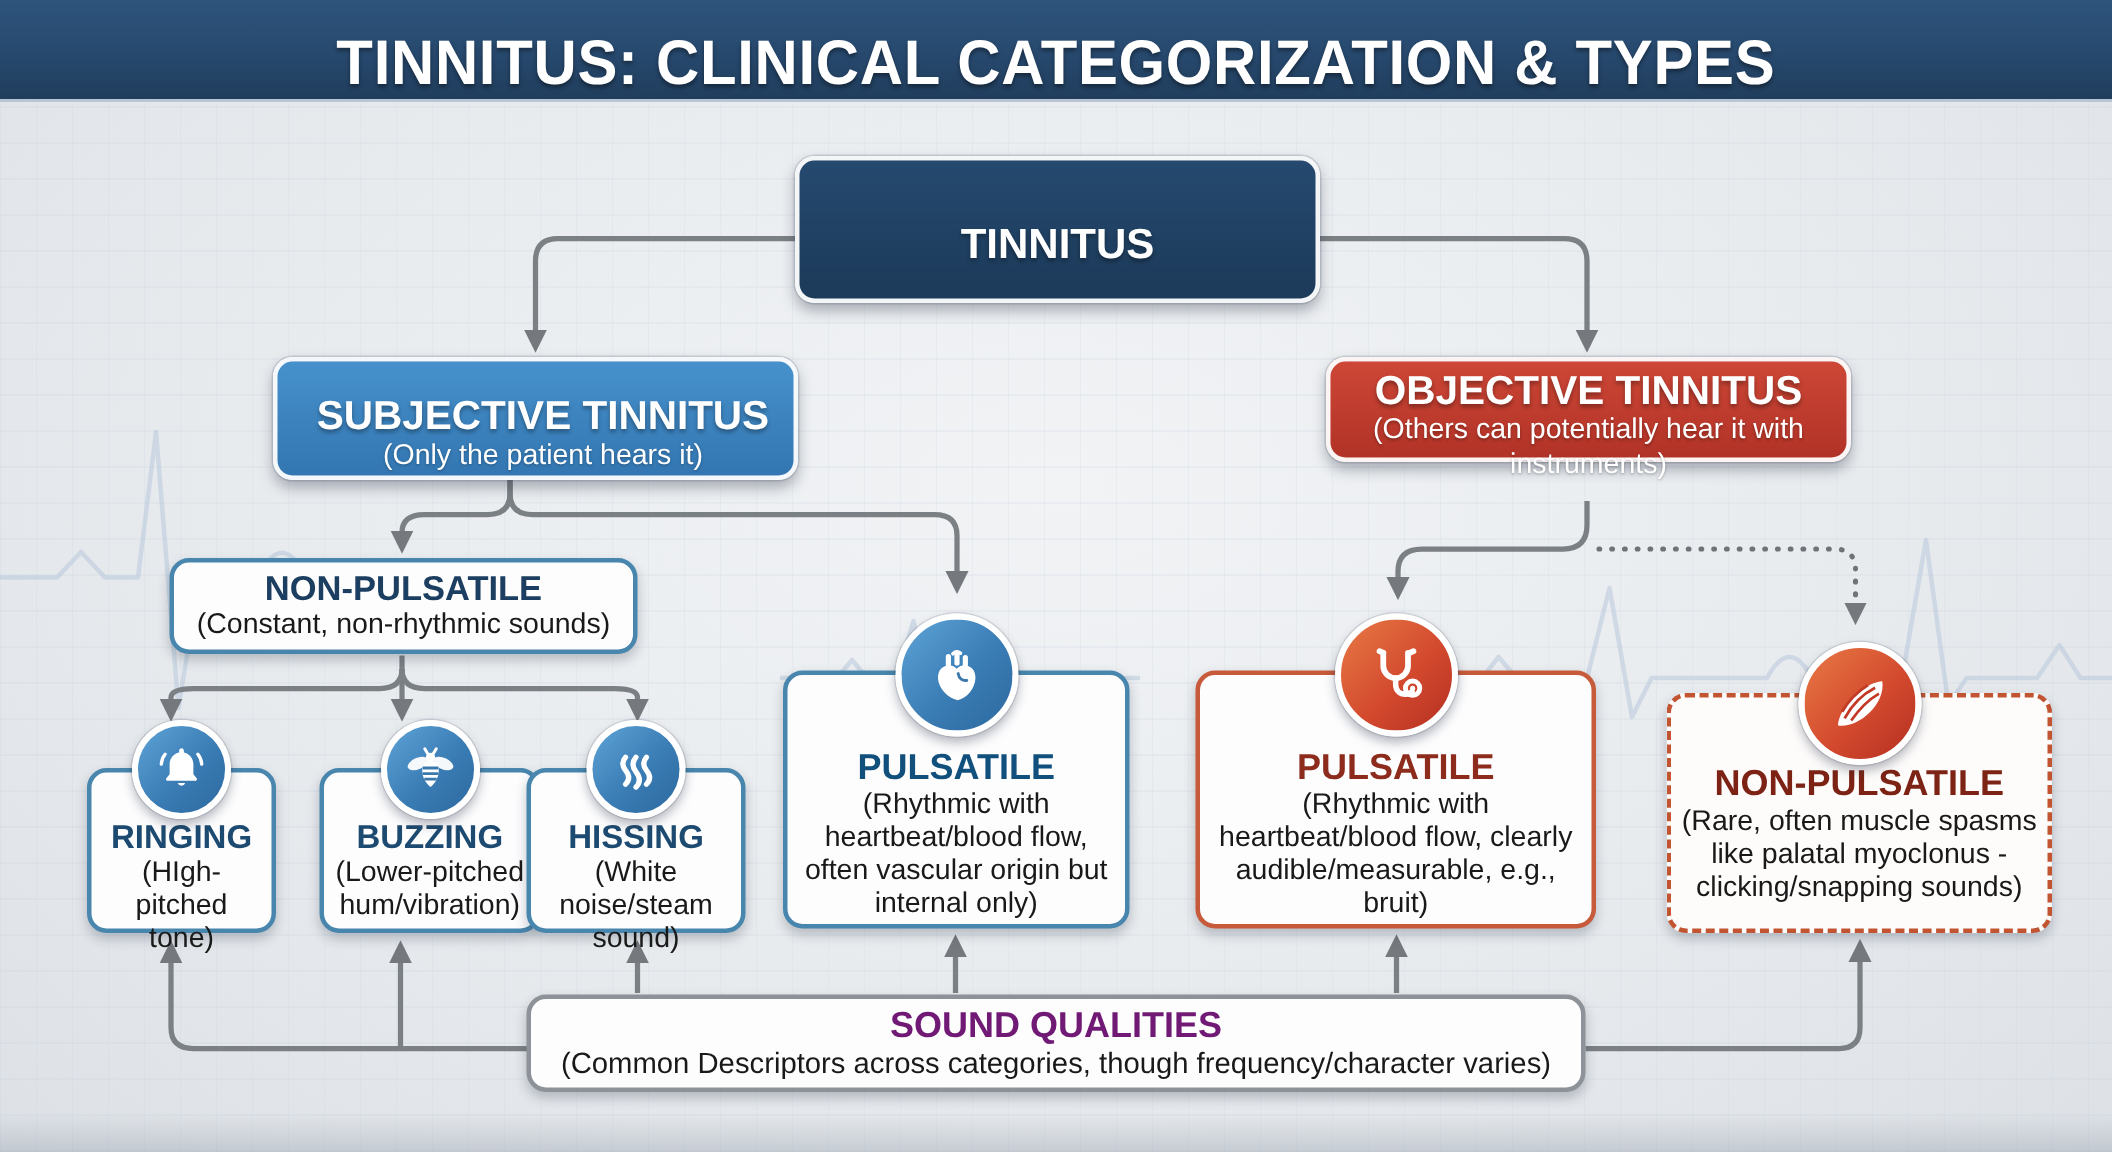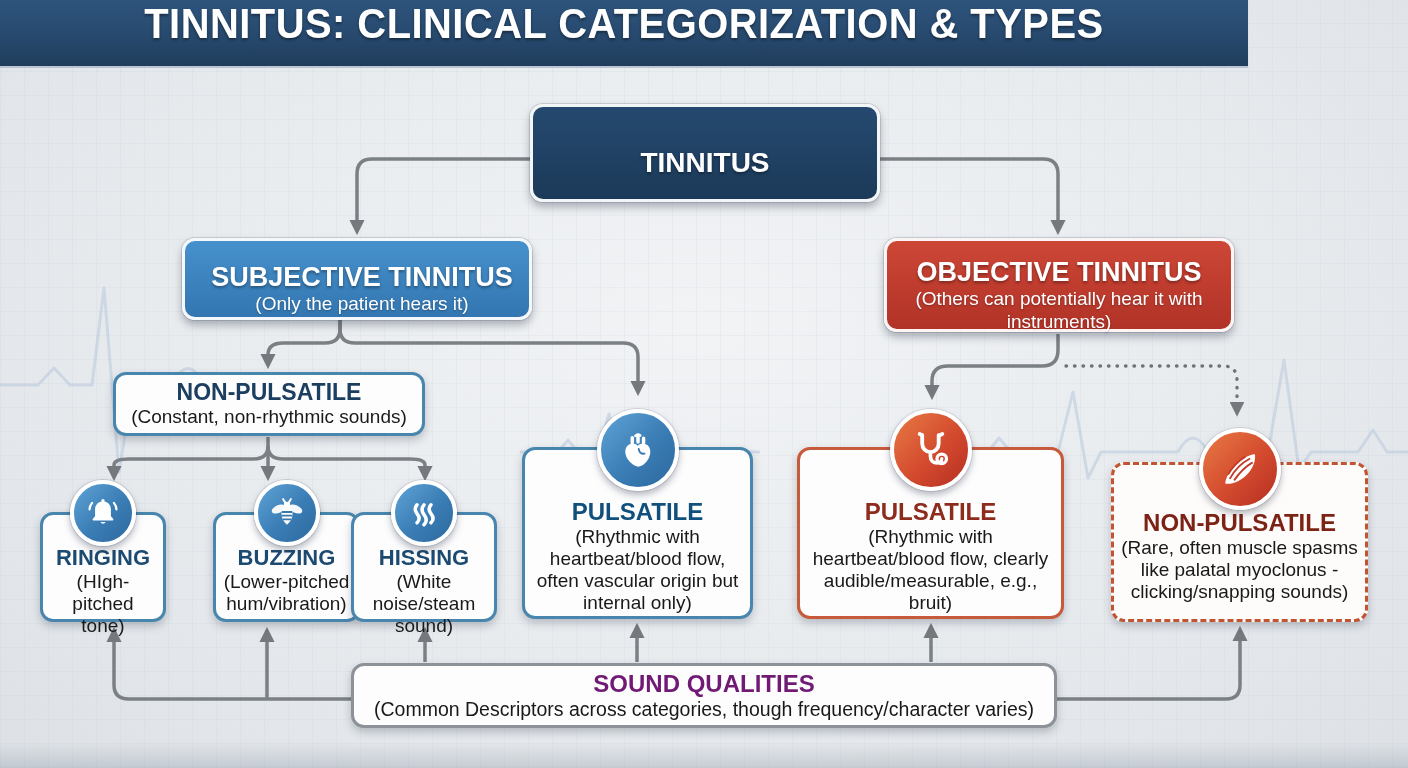--- a/index.html
+++ b/index.html
@@ -14,24 +14,24 @@
     background:
       repeating-linear-gradient(0deg, rgba(165,185,210,.10) 0 1px, transparent 1px 24px),
       repeating-linear-gradient(90deg, rgba(165,185,210,.10) 0 1px, transparent 1px 24px),
       radial-gradient(ellipse at 50% 42%, #f1f3f5 0%, #e8ebee 55%, #dde1e6 100%);
   }
   .stage::after {
     content:""; position:absolute; left:0; right:0; bottom:0; height:26px;
     background:linear-gradient(180deg, rgba(150,160,172,0) 0%, rgba(150,160,172,.38) 100%);
   }
   .header {
-    position:absolute; left:0; top:0; width:1248px; height:68px;
+    position:absolute; left:0; top:0; width:1408px; height:68px;
     background:linear-gradient(180deg,#2e547c 0%, #27496e 55%, #203d5c 100%);
     border-bottom:2px solid #b9c5d2;
-    display:flex; align-items:flex-start; justify-content:center;
+    display:flex; align-items:flex-end; justify-content:center;
   }
   .header h1 {
     color:#fff; font-size:42px; font-weight:bold; letter-spacing:.5px;
     transform:scaleX(.95); transform-origin:center; white-space:nowrap;
     text-shadow:0 2px 3px rgba(0,0,0,.4);
   }
   svg.layer { position:absolute; left:0; top:0; pointer-events:none; }
   .node { position:absolute; text-align:center; border-radius:13px; }
   .solid-node {
     color:#fff; border:3px solid rgba(255,255,255,.95);
@@ -113,31 +113,31 @@
 
 <div class="node solid-node navy" style="left:530px; top:104px; width:350px; height:98px;">
   <div class="t" style="font-size:28px;">TINNITUS</div>
 </div>
 
 <div class="node solid-node blue" style="left:182px; top:238px; width:350px; height:82px;">
   <div class="t" style="font-size:27px;">SUBJECTIVE TINNITUS</div>
   <div class="s">(Only the patient hears it)</div>
 </div>
 
-<div class="node solid-node red" style="left:884px; top:238px; width:350px; height:94px;">
+<div class="node solid-node red" style="left:884px; top:238px; width:350px; height:70px;">
   <div class="t" style="font-size:27px;">OBJECTIVE TINNITUS</div>
   <div class="s">(Others can potentially hear it with instruments)</div>
 </div>
 
 <div class="node card blue-border" style="left:113px; top:372px; width:312px; height:64px; justify-content:center;">
   <div class="t" style="font-size:23px; color:#1c3e60;">NON-PULSATILE</div>
   <div class="s">(Constant, non-rhythmic sounds)</div>
 </div>
 
-<div class="node card blue-border" style="left:40px; top:512px; width:126px; height:110px; padding-top:30px;">
+<div class="node card blue-border" style="left:58px; top:512px; width:126px; height:110px; padding-top:30px;">
   <div class="circle small circ-blue">
     <svg width="38" height="38" viewBox="0 0 24 24">
       <path fill="#fff" d="M12 3.1c-.6 0-1 .5-1 1v.7C8.6 5.3 7 7.3 7 9.8V14l-1.4 1.7c-.3.4 0 1 .5 1h11.8c.5 0 .8-.6.5-1L17 14V9.8c0-2.5-1.6-4.5-4-5v-.7c0-.5-.4-1-1-1z"></path>
       <path fill="#fff" d="M10.4 17.7a1.7 1.7 0 0 0 3.2 0z"></path>
       <path d="M5.1 5.6C4.1 6.8 3.6 8.2 3.5 9.7" stroke="#fff" stroke-width="1.4" fill="none" stroke-linecap="round"></path>
       <path d="M18.9 5.6c1 1.2 1.5 2.6 1.6 4.1" stroke="#fff" stroke-width="1.4" fill="none" stroke-linecap="round"></path>
     </svg>
   </div>
   <div class="t" style="font-size:22px; color:#1d4a70;">RINGING</div>
   <div class="s">(HIgh-pitched tone)</div>

